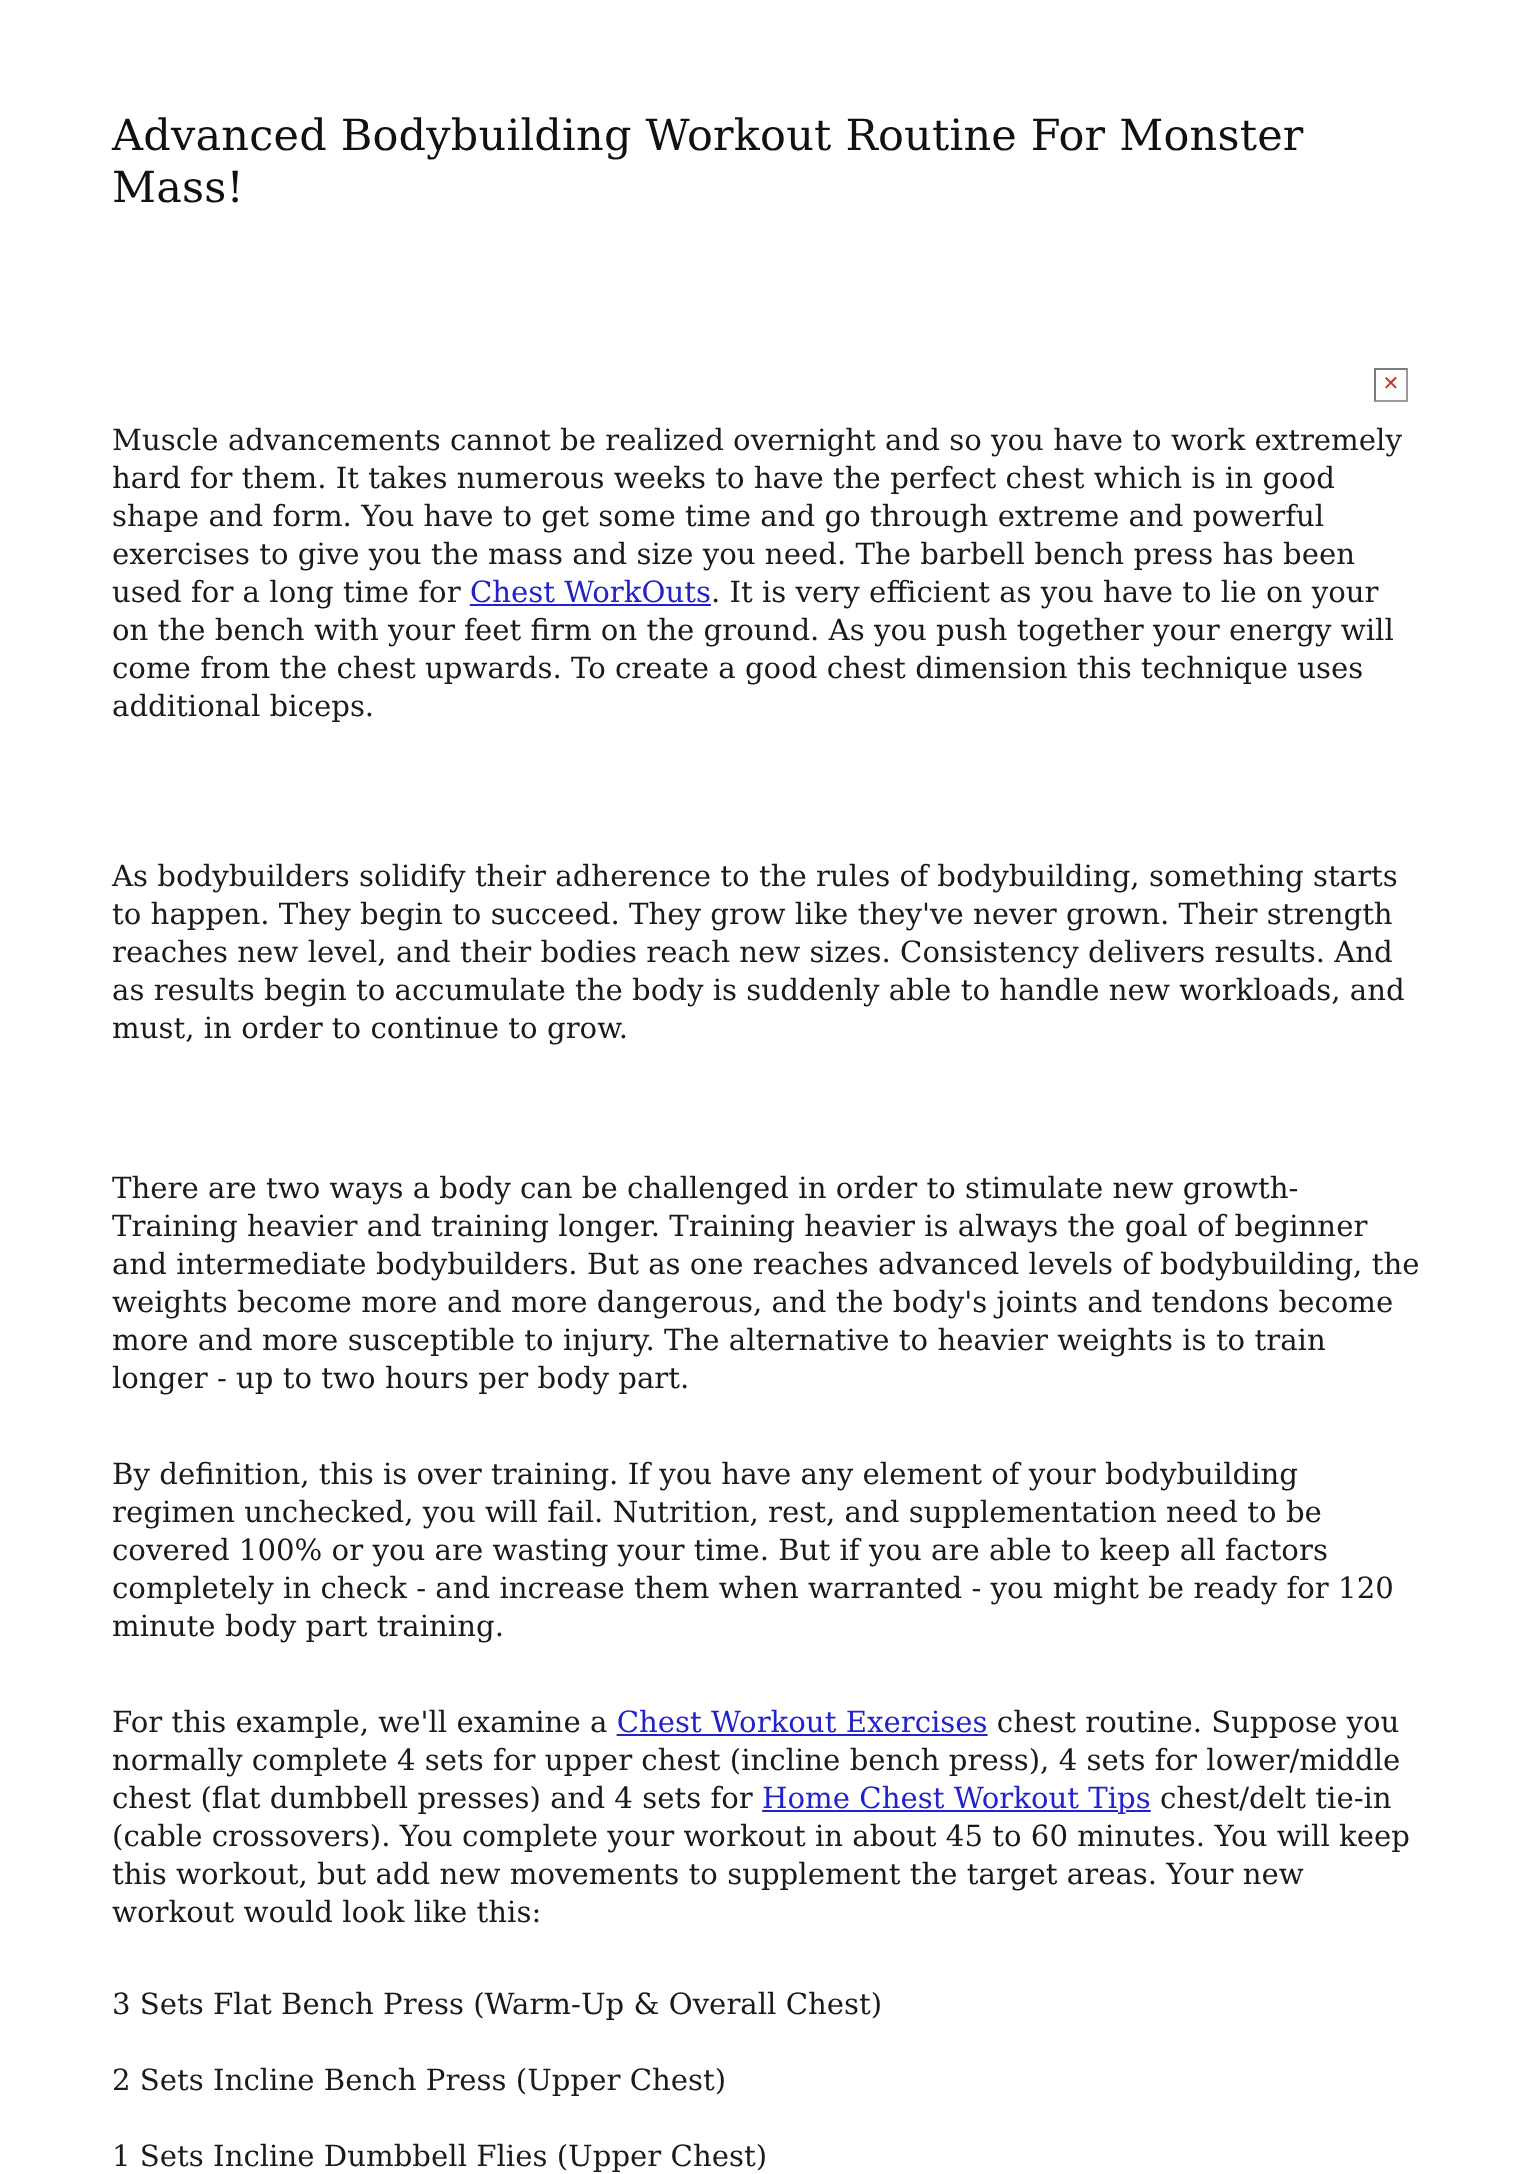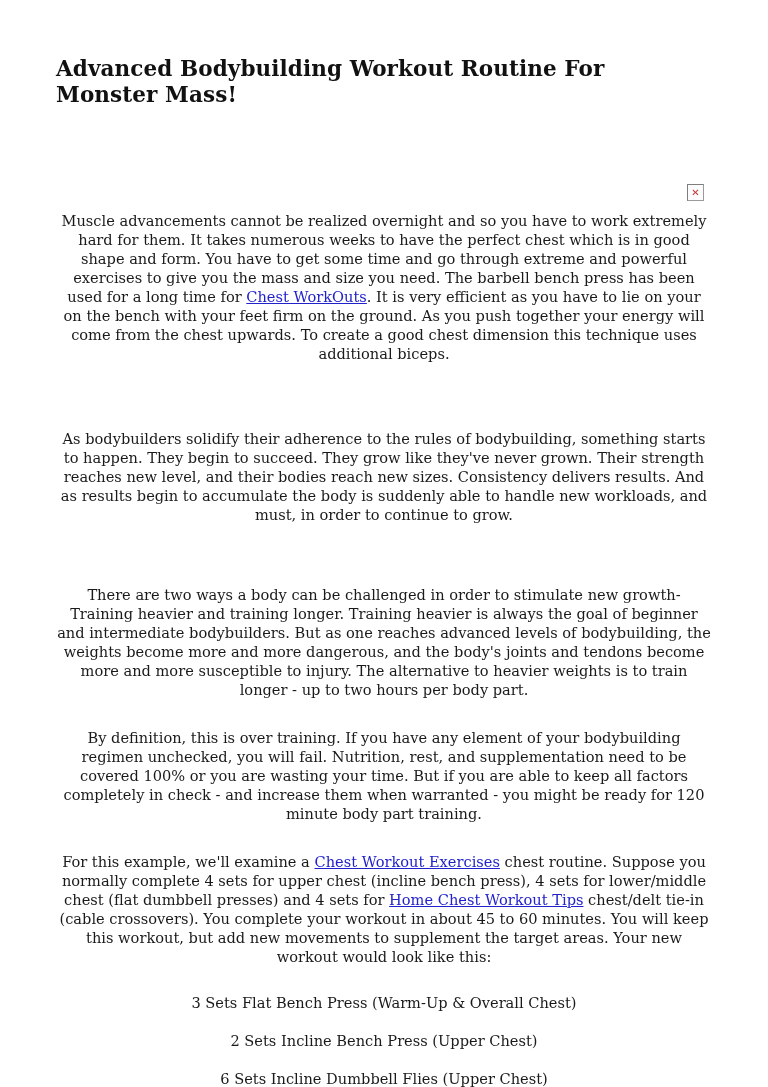--- a/index.html
+++ b/index.html
@@ -15,21 +15,21 @@
     overflow: hidden;
   }
   .page {
     padding: 56px 56px 0 56px;
     box-sizing: border-box;
     width: 768px;
   }
   h1.doc-title {
     font-size: 21.5px;
     line-height: 26px;
-    font-weight: bold;
+    font-weight: normal;
     margin: 0;
     color: #111111;
     letter-spacing: 0.1px;
   }
   .image-area {
     height: 76px; 
   }
   .broken-image-row {
     text-align: right;
     padding-right: 8px;
@@ -57,21 +57,21 @@
     text-align: center;
     font-size: 10px;
     font-weight: bold;
     color: #c43131;
     font-family: "DejaVu Sans", "Liberation Sans", sans-serif;
   }
   .body-text p {
     font-size: 14.6px;
     line-height: 19px;
     margin: 0 0 19px 0;
-    text-align: center;
+    text-align: left;
   }
   p.gap-xl { margin-bottom: 66px; }
   p.gap-lg { margin-bottom: 61px; }
   p.gap-md { margin-bottom: 27px; margin-top: 29px; }
   a.doc-link {
     color: #2222cc;
     text-decoration: underline;
     cursor: pointer;
   }
   .workout-list p {
@@ -101,19 +101,19 @@
 
     <p class="gap-md">There are two ways a body can be challenged in order to stimulate new growth- Training heavier and training longer. Training heavier is always the goal of beginner and intermediate bodybuilders. But as one reaches advanced levels of bodybuilding, the weights become more and more dangerous, and the body's joints and tendons become more and more susceptible to injury. The alternative to heavier weights is to train longer - up to two hours per body part.</p>
 
     <p class="gap-md">By definition, this is over training. If you have any element of your bodybuilding regimen unchecked, you will fail. Nutrition, rest, and supplementation need to be covered 100% or you are wasting your time. But if you are able to keep all factors completely in check - and increase them when warranted - you might be ready for 120 minute body part training.</p>
 
     <p class="gap-md"><span>For this example, we'll examine a </span><a class="doc-link">Chest Workout Exercises</a><span> chest routine. Suppose you normally complete 4 sets for upper chest (incline bench press), 4 sets for lower/middle chest (flat dumbbell presses) and 4 sets for </span><a class="doc-link">Home Chest Workout Tips</a><span> chest/delt tie-in (cable crossovers). You complete your workout in about 45 to 60 minutes. You will keep this workout, but add new movements to supplement the target areas. Your new workout would look like this:</span></p>
 
     <div class="workout-list">
       <p>3 Sets Flat Bench Press (Warm-Up &amp; Overall Chest)</p>
       <p>2 Sets Incline Bench Press (Upper Chest)</p>
-      <p>6 Sets Incline Dumbbell Flies (Upper Chest)</p>
+      <p>1 Sets Incline Dumbbell Flies (Upper Chest)</p>
 
     </div>
 
   </div>
 
 </div>
 
 </body></html>

